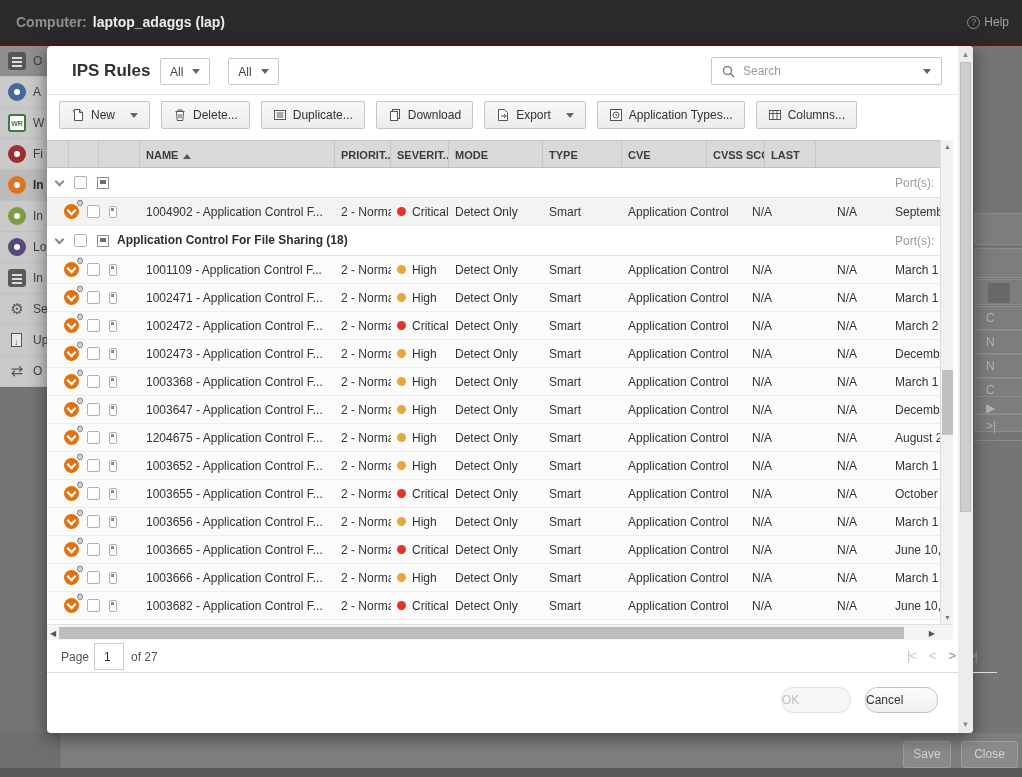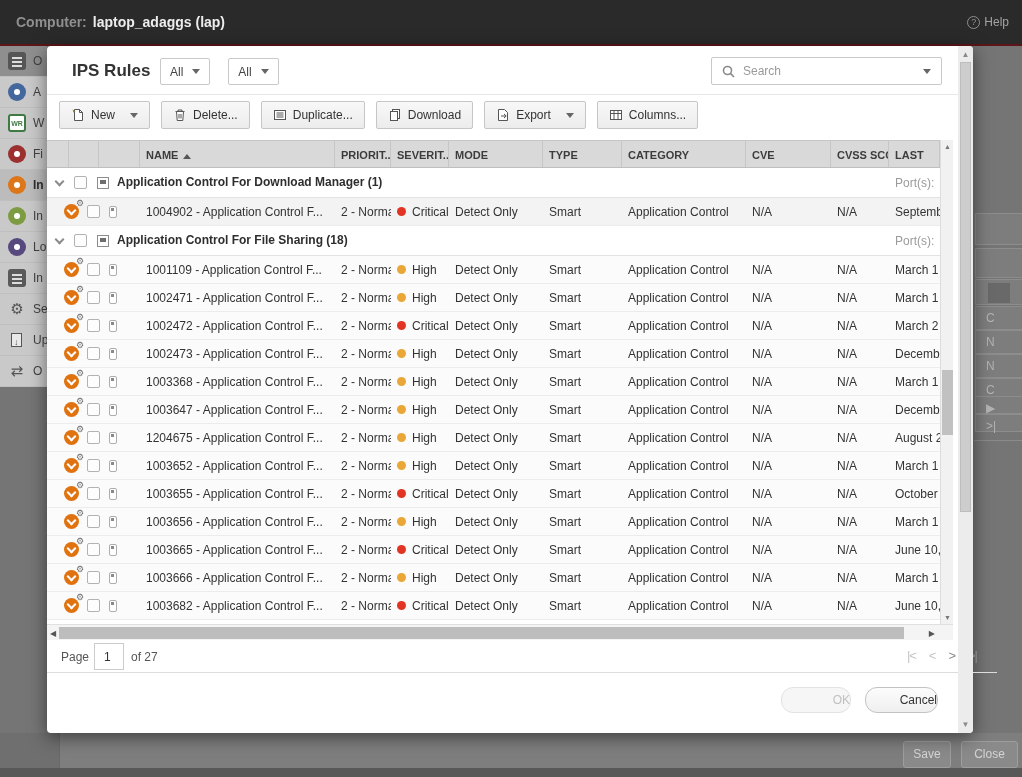--- a/index.html
+++ b/index.html
@@ -104,21 +104,21 @@
   
   .pager{position:absolute;left:0;top:594px;width:950px;height:33px;border-bottom:1px solid #ddd;font-size:12px;color:#555}
   .pg-label{position:absolute;left:14px;top:10px}
   .pg-input{position:absolute;left:47px;top:3px;width:30px;height:27px;border:1px solid #ccc;font-size:12px;color:#333;padding-left:9px;font-family:"Liberation Sans",sans-serif;outline:0}
   .pg-of{position:absolute;left:84px;top:10px}
   .pg-nav{position:absolute;right:20px;top:8px;display:flex;gap:13px;font-size:13px;letter-spacing:-1px}
   .pg-nav span{cursor:pointer}
   .pg-dis{color:#c4c4c4}.pg-en{color:#8a8a8a}
 
   
-  .btn{position:absolute;top:641px;height:26px;border-radius:12px;font-size:12px;text-align:right;line-height:24px;cursor:pointer}
+  .btn{position:absolute;top:641px;height:26px;border-radius:12px;font-size:12px;text-align:left;line-height:24px;cursor:pointer}
   .btn-ok{left:734px;width:70px;background:#f6f6f6;border:1px solid #e2e2e2;color:#c0c0c0}
   .btn-cancel{left:818px;width:73px;background:linear-gradient(#fcfcfc,#efefef);border:1px solid #c3c3c3;color:#333}
 
   
   .dlg-scroll{position:absolute;left:911px;top:0;width:15px;height:687px;background:#ececec;border-radius:0 4px 4px 0}
   .dlg-thumb{position:absolute;left:2px;top:16px;width:11px;height:450px;background:#cdcdcd;border:1px solid #bdbdbd}
   .dlg-scroll .s-arrow{width:15px;font-size:8px;color:#8a8a8a}
 </style>
 </head>
 <body>
@@ -293,48 +293,56 @@
             <path d="M2.5 1.5h6l3 3v8h-9z" fill="#fff" stroke="#555"></path>
             <path d="M5 8h5M8 6l2.2 2L8 10" fill="none" stroke="#555"></path>
           </svg>
         </span>
         <span>Export</span>
         <span class="caret"></span>
       </button>
       <button class="tb-btn">
         <span>
           <svg width="14" height="14" viewBox="0 0 14 14">
+            <rect x="1.5" y="1.5" width="11" height="11" fill="#fff" stroke="#555"></rect>
+            <circle cx="7" cy="7" r="3" fill="none" stroke="#555"></circle>
+            <path d="M7 5.5V7l1.2.8" fill="none" stroke="#555"></path>
+          </svg>
+        </span>
+        <span>Application Types...</span>
+      </button>
+      <button class="tb-btn">
+        <span>
+          <svg width="14" height="14" viewBox="0 0 14 14">
             <rect x="1.5" y="2.5" width="11" height="9" fill="#fff" stroke="#555"></rect>
             <path d="M5 2.5v9M9 2.5v9M1.5 5.5h11" stroke="#555"></path>
           </svg>
         </span>
         <span>Columns...</span>
       </button>
     </div>
 
   <div class="thead" id="thead">
       <div class="th" style="width: 22px;"></div>
       <div class="th" style="width: 30px;"></div>
       <div class="th" style="width: 41px;"></div>
       <div class="th" style="width: 195px;">NAME<span class="sort-asc"></span></div>
       <div class="th" style="width: 56px;">PRIORIT...</div>
       <div class="th" style="width: 58px;">SEVERIT...</div>
       <div class="th" style="width: 94px;">MODE</div>
       <div class="th" style="width: 79px;">TYPE</div>
-      <div class="th" style="width: 124px;">CATEGORY</div>
       <div class="th" style="width: 85px;">CVE</div>
       <div class="th" style="width: 58px;">CVSS SCOR...</div>
       <div class="th" style="width: 51px;">LAST</div>
     </div>
   <div class="tbody" id="tbody">
       <div class="group-row">
         <span class="chev"></span>
         <span class="cb g"></span>
         <span class="gicon"></span>
-        <span class="g-label">Application Control For Download Manager (1)</span>
         <span class="g-ports">Port(s):</span>
       </div>
       <div class="row shaded">
         <div class="c c-left">
           <span class="ruleico">
             <span class="gear-badge">⚙</span>
           </span>
           <span class="cb r"></span>
           <span class="pgico"></span>
         </div>

